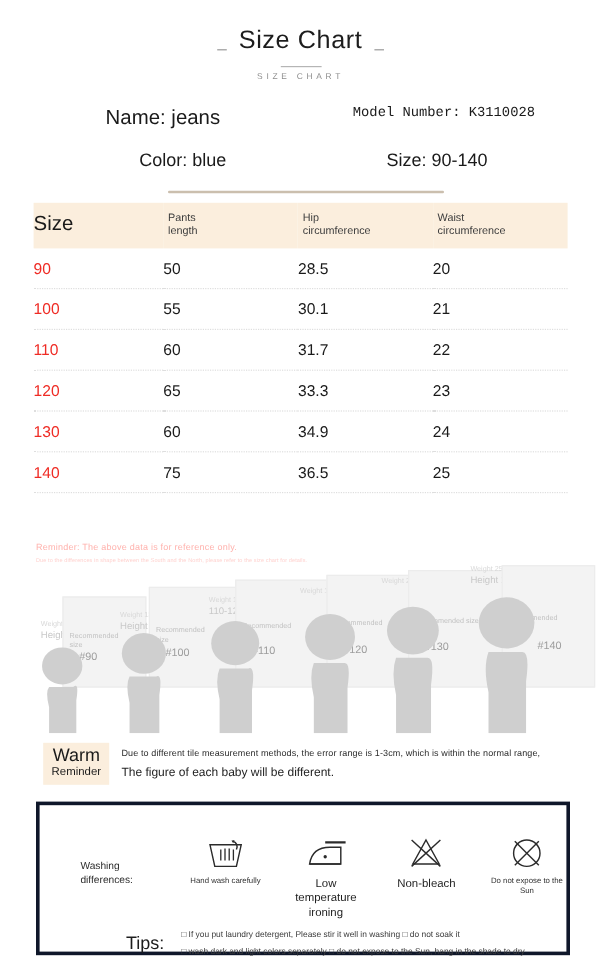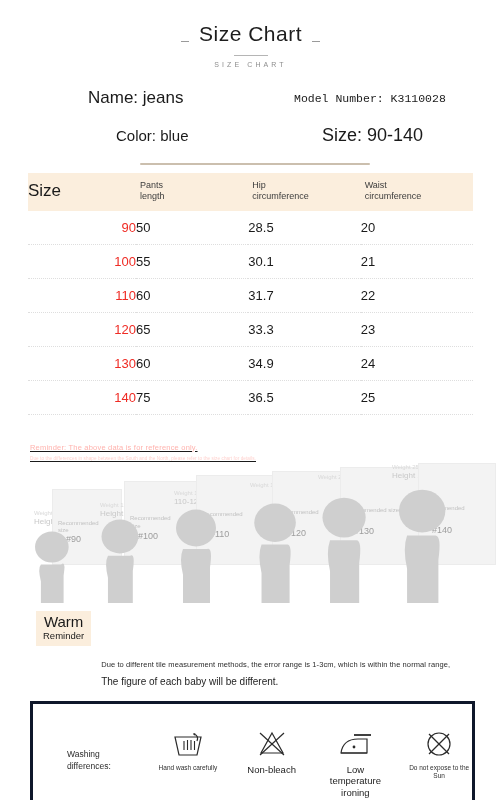--- a/index.html
+++ b/index.html
@@ -48,28 +48,28 @@
     color: #8d8d8d;
   }
 
   
   .meta {
     margin-top: 20px;
     padding: 0 30px 0 88px;
   }
   .meta-row {
     display: flex;
-    align-items: center;
+    align-items: flex-start;
     margin-bottom: 17px;
   }
   .meta-left  { width: 206px; }
   .meta-name  { font-size: 17px; }
   .meta-model { font-size: 11.5px; font-family: Liberation Mono, monospace; }
   .meta-color { font-size: 15px; margin-left: 28px; }
-  .meta-size  { font-size: 18px; }
+  .meta-size  { font-size: 15px; }
 
   
   .table-wrap { margin-top: 12px; padding: 0 28px; }
   .table-toprule {
     height: 2px;
     background: #cbbfae;
     width: 230px;
     margin: 0 0 8px 112px;
     border-radius: 1px;
   }
@@ -97,30 +97,29 @@
     color: #3d3d3d;
     padding-left: 4px !important;
   }
   table.sizes tbody td {
     padding: 9px 0;
     font-size: 13px;
     border-bottom: 1px dotted #dedede;
   }
   td.cell-size {
     color: #ef2b24;
-    text-align: right;
+    text-align: left;
     font-size: 13px;
   }
   td.cell-val { padding-left: 4px; }
 
   
   .reminder {
-    margin-top: 28px;
+    margin-top: 40px;
     padding-left: 30px;
-    text-decoration: underline;
   }
   .reminder-main {
     color: #ffb3ae;
     font-size: 7.5px;
     letter-spacing: .2px;
   }
   .reminder-sub {
     color: #ffd2cf;
     font-size: 4.6px;
     margin-top: 4px;
@@ -171,21 +170,21 @@
     gap: 10px;
   }
   .warm-badge {
     background: #fbeedd;
     padding: 3px 7px 5px 7px;
     text-align: center;
     flex: none;
   }
   .warm-badge .w1 { font-size: 15px; display: block; line-height: 1.1; }
   .warm-badge .w2 { font-size: 9.5px; display: block; }
-  .warm-text { padding-top: 4px; margin-top: 45px; }
+  .warm-text { padding-top: 4px; }
   .warm-l1 { font-size: 7.5px; color: #2c2c2c; letter-spacing: .1px; }
   .warm-l2 { font-size: 10px; color: #1d1d1d; margin-top: 7px; }
 
   
   .care-box {
     margin: 14px 26px 0 30px;
     border: 3px solid #0f172a;
     height: 122px;
     position: relative;
     background: #fff;
@@ -375,21 +374,21 @@
     <div class="silhouette" style="left: 316px; width: 54px; height: 106px;"><svg width="54" height="106" viewBox="0 0 54 106">
         <ellipse cx="28.080000000000002" cy="20.52" rx="21.6" ry="19.872000000000003" fill="#cfcfcf"></ellipse>
         <path d="M14.040000000000001 43.2 Q9.719999999999999 55.120000000000005 14.040000000000001 74.19999999999999 L14.040000000000001 106 L43.2 106 L43.2 65.72 Q46.44 42.400000000000006 39.96 43.2 Z" fill="#cfcfcf"></path>
       </svg></div>
     <div class="fig-caption" style="left: 392px; top: 0px;">
       <span class="wt">Weight 25.50 kg-30.00 kg</span>
       <span class="ht" style="font-size: 8px;">Height 130-140cm</span>
     </div>
     <div class="fig-box" style="left: 418px; top: 0px; width: 76px; height: 100px;"></div>
     <div class="fig-rec" style="left: 424px; top: 42px;"><span>Recommended</span><span style="display: block;">size</span></div>
-    <div class="fig-sizelabel" style="left: 432px; top: 62px;">#140</div>
+    <div class="fig-sizelabel" style="left: 448px; top: 62px;">#140</div>
     <div class="silhouette" style="left: 392px; width: 58px; height: 114px;"><svg width="58" height="114" viewBox="0 0 58 114">
         <ellipse cx="30.16" cy="22.040000000000003" rx="23.200000000000003" ry="21.344000000000005" fill="#cfcfcf"></ellipse>
         <path d="M15.08 46.400000000000006 Q10.44 59.28 15.08 79.8 L15.08 114 L46.400000000000006 114 L46.400000000000006 70.67999999999999 Q49.88 45.6 42.92 46.400000000000006 Z" fill="#cfcfcf"></path>
       </svg></div>
   </div>
 
 <div class="warm">
   <div class="warm-badge">
     <span class="w1">Warm</span>
     <span class="w2">Reminder</span>
@@ -414,42 +413,42 @@
           <path d="M16 13 v9 M19.5 12 v10 M23 12 v10 M26.5 13 v9" stroke="#2b2b2b" stroke-width="1.1" fill="none"></path>
           <path d="M26 6 q5 2 3 7" stroke="#2b2b2b" stroke-width="1.2" fill="none"></path>
           <path d="M27.5 5.2 l-2.6 .2 l1.4 2.3 z" fill="#2b2b2b"></path>
         </svg>
       </div>
       <div class="care-cap cap-sm">Hand wash carefully</div>
     </div>
 
     <div class="care-item">
       <div class="care-icon">
-        <svg width="40" height="32" viewBox="0 0 40 32">
-          <path d="M20 5 L31 25 L9 25 Z" fill="none" stroke="#2b2b2b" stroke-width="1.2"></path>
-          <line x1="8" y1="5" x2="32" y2="27" stroke="#2b2b2b" stroke-width="1.2"></line>
-          <line x1="32" y1="5" x2="8" y2="27" stroke="#2b2b2b" stroke-width="1.2"></line>
-        </svg>
-      </div>
-      <div class="care-cap cap-md">Non-bleach</div>
-    </div>
-
-    <div class="care-item">
-      <div class="care-icon">
         <svg width="44" height="32" viewBox="0 0 44 32">
           <path d="M8 25 Q10 11 25 11 L34 11 L34 25 Z" fill="none" stroke="#2b2b2b" stroke-width="1.2"></path>
           <line x1="8" y1="25" x2="34" y2="25" stroke="#2b2b2b" stroke-width="1.2"></line>
           <line x1="21" y1="7" x2="38" y2="7" stroke="#2b2b2b" stroke-width="1.8"></line>
           <circle cx="21" cy="19" r="1.4" fill="#2b2b2b"></circle>
         </svg>
       </div>
       <div class="care-cap cap-md">
         <span>Low temperature</span><br>
         <span>ironing</span>
       </div>
+    </div>
+
+    <div class="care-item">
+      <div class="care-icon">
+        <svg width="40" height="32" viewBox="0 0 40 32">
+          <path d="M20 5 L31 25 L9 25 Z" fill="none" stroke="#2b2b2b" stroke-width="1.2"></path>
+          <line x1="8" y1="5" x2="32" y2="27" stroke="#2b2b2b" stroke-width="1.2"></line>
+          <line x1="32" y1="5" x2="8" y2="27" stroke="#2b2b2b" stroke-width="1.2"></line>
+        </svg>
+      </div>
+      <div class="care-cap cap-md">Non-bleach</div>
     </div>
 
     <div class="care-item">
       <div class="care-icon">
         <svg width="40" height="32" viewBox="0 0 40 32">
           <circle cx="20" cy="16" r="11" fill="none" stroke="#2b2b2b" stroke-width="1.2"></circle>
           <line x1="10" y1="6" x2="30" y2="26" stroke="#2b2b2b" stroke-width="1.2"></line>
           <line x1="30" y1="6" x2="10" y2="26" stroke="#2b2b2b" stroke-width="1.2"></line>
         </svg>
       </div>

